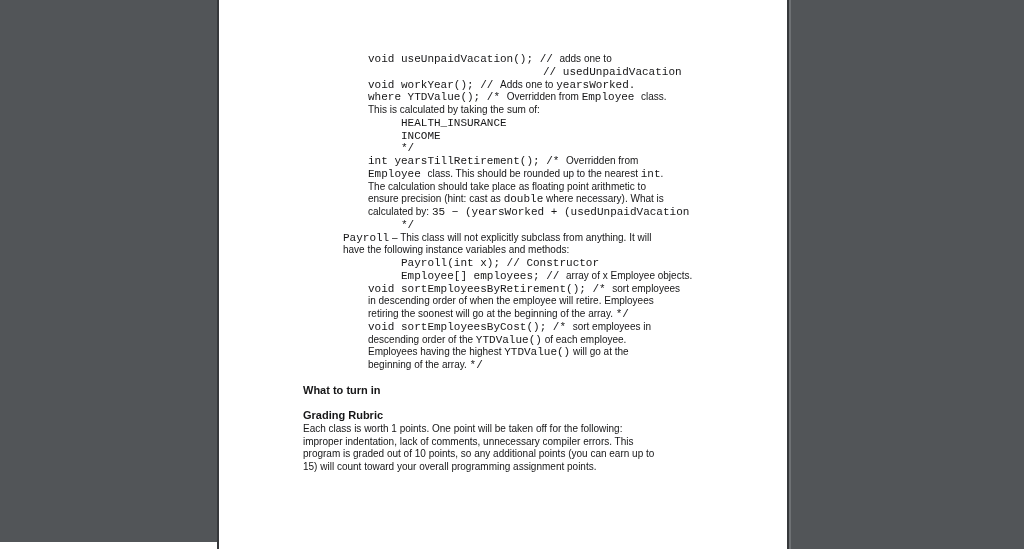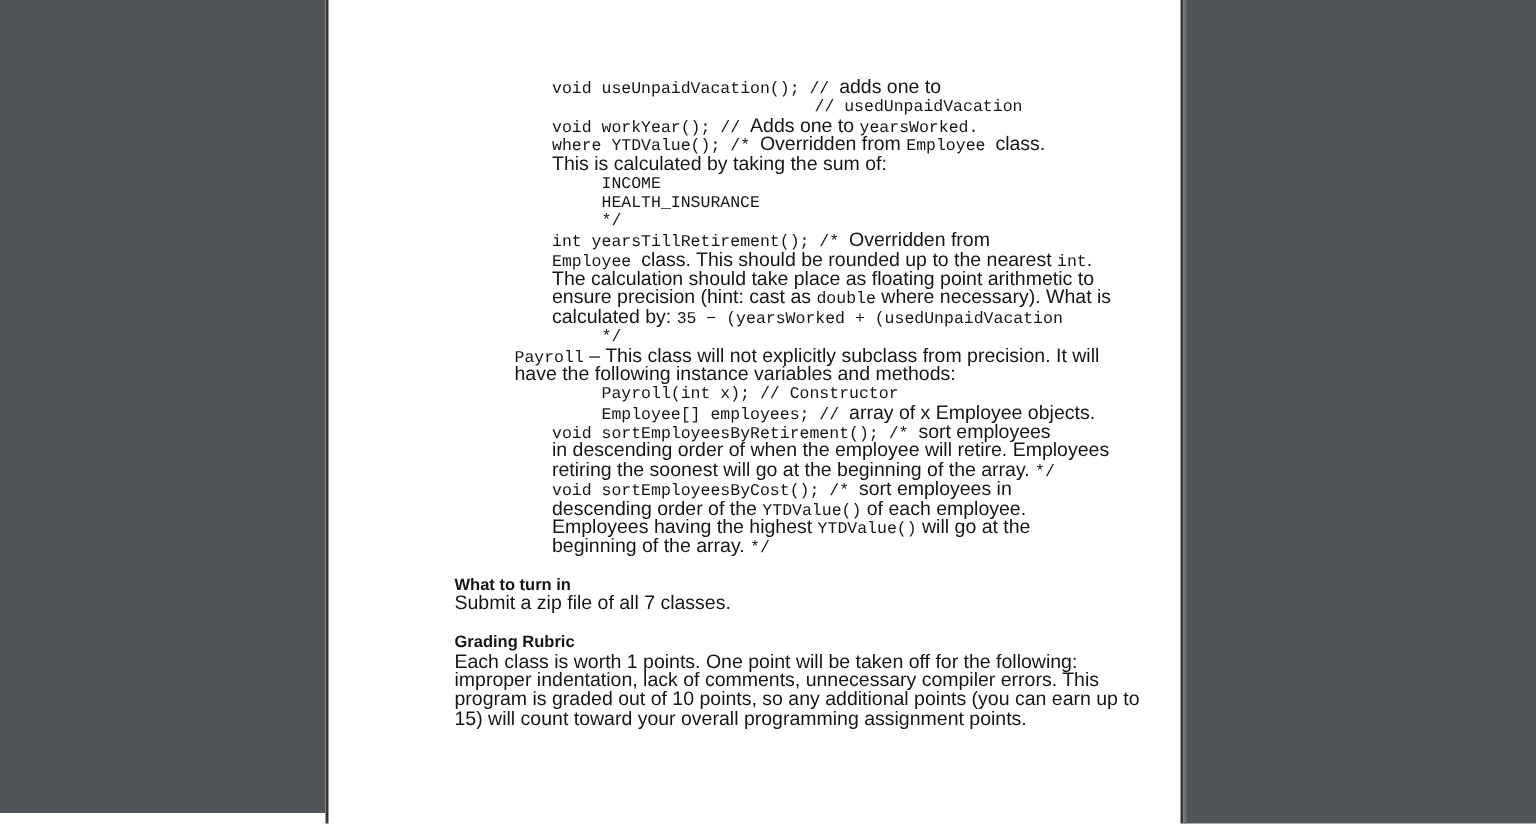--- a/index.html
+++ b/index.html
@@ -26,59 +26,58 @@
     font-size:11px;color:var(--ink,#161617);
   }
   .line.blank{height:12.75px;}
   .ind0{padding-left:84px;}
   .ind1{padding-left:124px;}
   .ind2{padding-left:149px;}
   .ind3{padding-left:182px;}
   .ind4{padding-left:324px;}
   .ind5{padding-left:297px;}
   .mono{font-family:"Liberation Mono","DejaVu Sans Mono",monospace;font-size:11px;}
-  .sans{font-family:"Liberation Sans","DejaVu Sans",sans-serif;font-size:13px;}
+  .sans{font-family:"Liberation Sans","DejaVu Sans",sans-serif;font-size:10px;}
   .bold{font-family:"Liberation Sans","DejaVu Sans",sans-serif;font-size:11px;font-weight:bold;}
 </style>
 </head>
 <body>
 
 <div class="canvas">
   <div class="gray left"></div>
   <div class="gray right"></div>
   <div class="page">
     <div class="doc">
         <div class="line ind2"><span class="mono">void useUnpaidVacation(); // </span><span class="sans">adds one to</span></div>
         <div class="line ind4"><span class="mono">// usedUnpaidVacation</span></div>
         <div class="line ind2"><span class="mono">void workYear(); // </span><span class="sans">Adds one to </span><span class="mono">yearsWorked.</span></div>
         <div class="line ind2"><span class="mono">where YTDValue(); /* </span><span class="sans">Overridden from </span><span class="mono">Employee </span><span class="sans">class.</span></div>
         <div class="line ind2"><span class="sans">This is calculated by taking the sum of:</span></div>
+        <div class="line ind3"><span class="mono">HEALTH_INSURANCE</span></div>
         <div class="line ind3"><span class="mono">INCOME</span></div>
-        <div class="line ind3"><span class="mono">HEALTH_INSURANCE</span></div>
         <div class="line ind3"><span class="mono">*/</span></div>
         <div class="line ind2"><span class="mono">int yearsTillRetirement(); /* </span><span class="sans">Overridden from</span></div>
         <div class="line ind2"><span class="mono">Employee </span><span class="sans">class. This should be rounded up to the nearest </span><span class="mono">int</span><span class="sans">.</span></div>
         <div class="line ind2"><span class="sans">The calculation should take place as floating point arithmetic to</span></div>
         <div class="line ind2"><span class="sans">ensure precision (hint: cast as </span><span class="mono">double</span><span class="sans"> where necessary). What is</span></div>
         <div class="line ind2"><span class="sans">calculated by: </span><span class="mono">35 − (yearsWorked + (usedUnpaidVacation</span></div>
         <div class="line ind3"><span class="mono">*/</span></div>
-        <div class="line ind1"><span class="mono">Payroll</span><span class="sans"> – This class will not explicitly subclass from precision. It will</span></div>
+        <div class="line ind1"><span class="mono">Payroll</span><span class="sans"> – This class will not explicitly subclass from anything. It will</span></div>
         <div class="line ind1"><span class="sans">have the following instance variables and methods:</span></div>
         <div class="line ind3"><span class="mono">Payroll(int x); // Constructor</span></div>
         <div class="line ind3"><span class="mono">Employee[] employees; // </span><span class="sans">array of x Employee objects.</span></div>
         <div class="line ind2"><span class="mono">void sortEmployeesByRetirement(); /* </span><span class="sans">sort employees</span></div>
         <div class="line ind2"><span class="sans">in descending order of when the employee will retire. Employees</span></div>
         <div class="line ind2"><span class="sans">retiring the soonest will go at the beginning of the array. </span><span class="mono">*/</span></div>
         <div class="line ind2"><span class="mono">void sortEmployeesByCost(); /* </span><span class="sans">sort employees in</span></div>
         <div class="line ind2"><span class="sans">descending order of the </span><span class="mono">YTDValue()</span><span class="sans"> of each employee.</span></div>
         <div class="line ind2"><span class="sans">Employees having the highest </span><span class="mono">YTDValue()</span><span class="sans"> will go at the</span></div>
         <div class="line ind2"><span class="sans">beginning of the array. </span><span class="mono">*/</span></div>
         <div class="line ind0 blank"></div>
         <div class="line ind0"><span class="bold">What to turn in</span></div>
-        <div class="line ind0"><span class="sans">Submit a zip file of all 7 classes.</span></div>
         <div class="line ind0 blank"></div>
         <div class="line ind0"><span class="bold">Grading Rubric</span></div>
         <div class="line ind0"><span class="sans">Each class is worth 1 points. One point will be taken off for the following:</span></div>
         <div class="line ind0"><span class="sans">improper indentation, lack of comments, unnecessary compiler errors. This</span></div>
         <div class="line ind0"><span class="sans">program is graded out of 10 points, so any additional points (you can earn up to</span></div>
         <div class="line ind0"><span class="sans">15) will count toward your overall programming assignment points.</span></div>
       </div>
   </div>
 </div>
 

